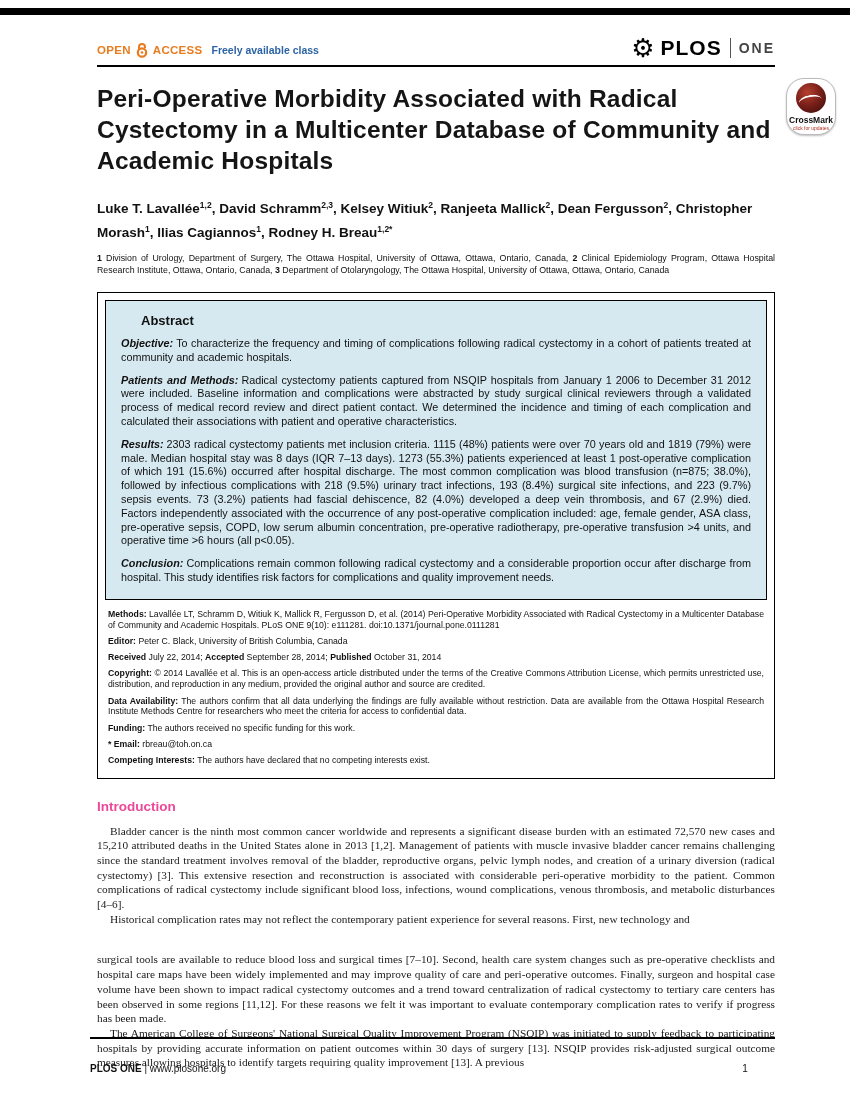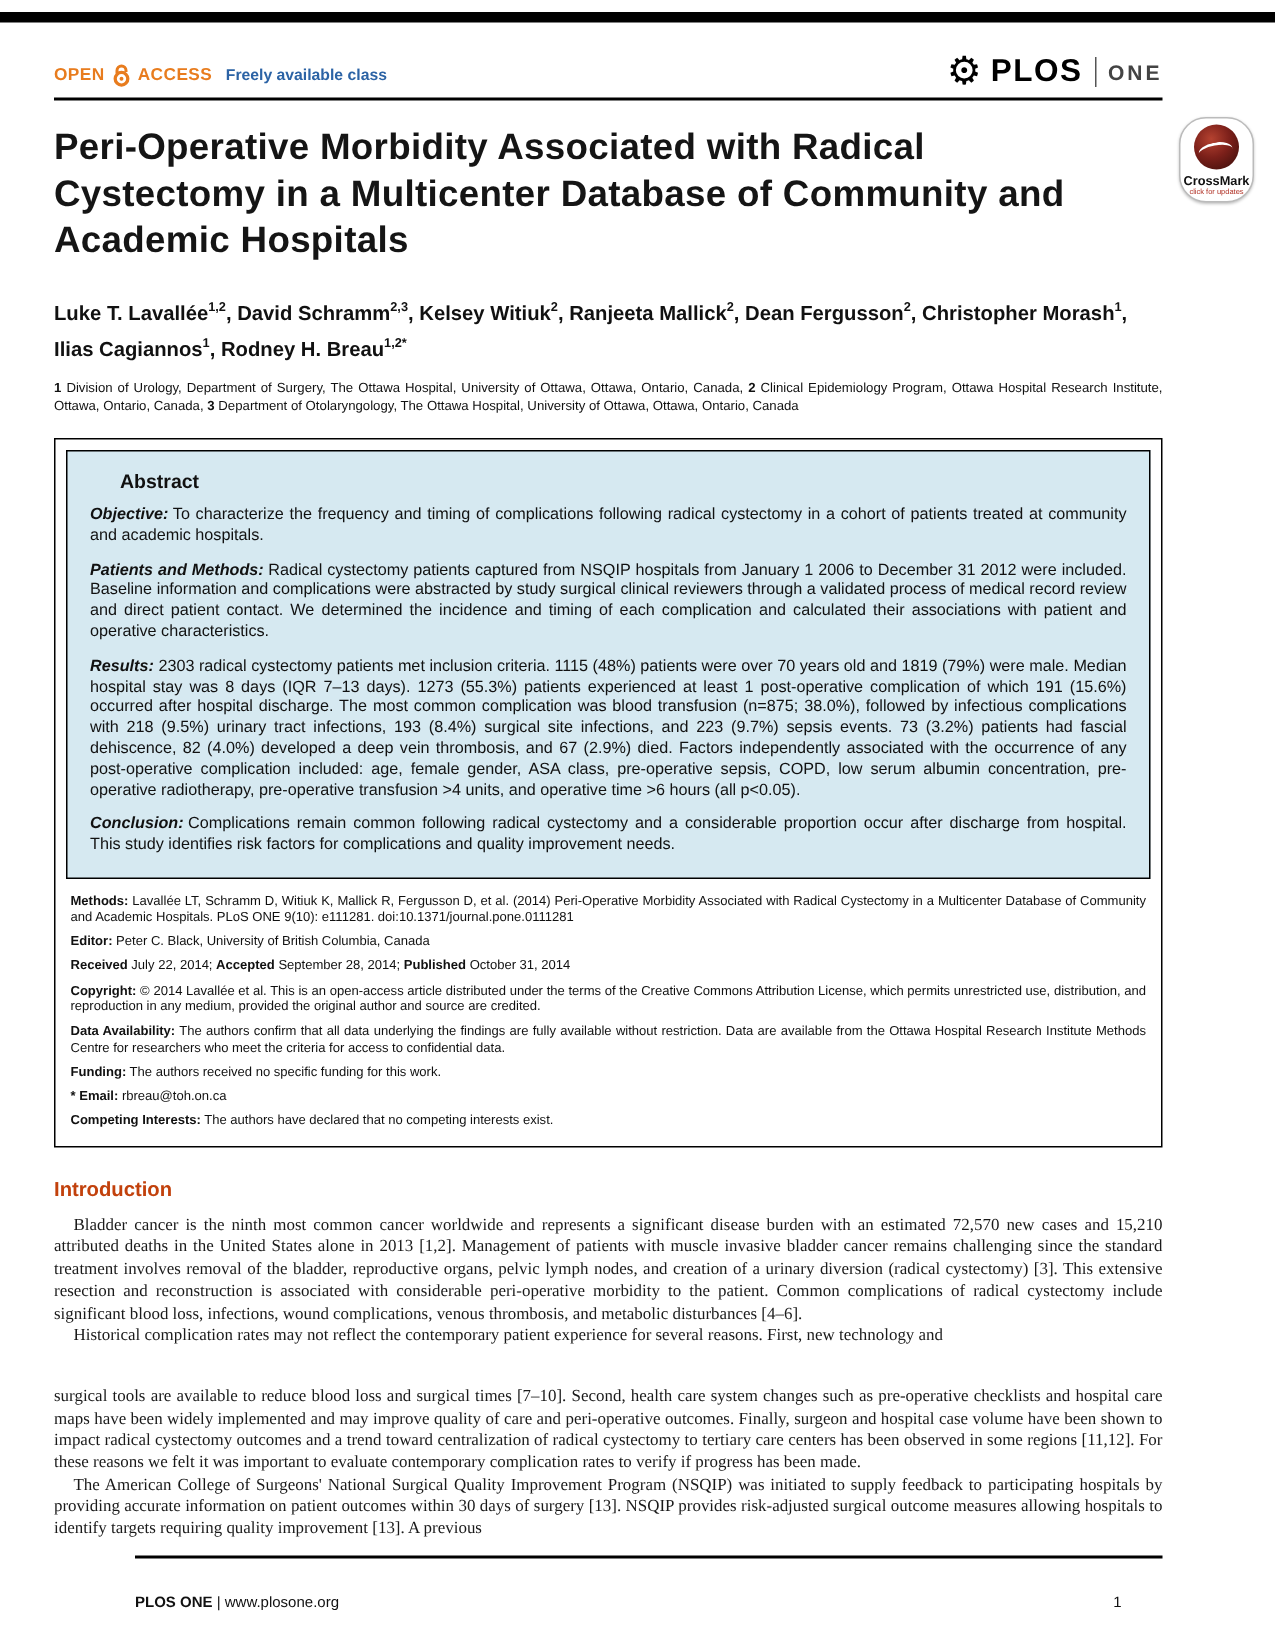--- a/index.html
+++ b/index.html
@@ -3,21 +3,21 @@
 <meta charset="utf-8">
 <style>
   * { margin:0; padding:0; box-sizing:border-box; }
   html,body { background:#888; }
   .page {
     position:relative; width:850px; height:1098px; margin:0 auto;
     background:#ffffff; font-family:"Liberation Sans", sans-serif; color:#111;
     overflow:hidden;
   }
   .topbar { position:absolute; top:8px; left:0; width:100%; height:7px; background:#000; }
-  .content { padding:36px 75px 0 36px; }
+  .content { padding:36px 75px 0 97px; }
 
   
   .header-row { display:flex; justify-content:space-between; align-items:flex-end;
     padding-bottom:5px; border-bottom:2px solid #000; }
   .oa-group { display:flex; align-items:center; gap:3px; padding-bottom:2px; }
   .oa-word { color:#E87C1E; font-weight:bold; font-size:11.5px; letter-spacing:0.3px; }
   .oa-icon { display:inline-flex; align-items:center; margin:0 1px; }
   .oa-free { color:#2C63A5; font-weight:bold; font-size:10.5px; margin-left:6px; }
   .plos-logo { display:flex; align-items:center; gap:6px; }
   .gear { font-family:"DejaVu Sans", sans-serif; font-size:26px; line-height:24px; color:#000; }
@@ -50,21 +50,21 @@
   .abstract-heading { font-size:13px; font-weight:bold; margin-bottom:4px;margin-left:20px; }
   .abstract-blue p { font-size:10.8px; line-height:13.8px; text-align:justify; margin-top:9px; }
   .abs-label { font-weight:bold; font-style:italic; margin-right:3px; }
 
   .meta { padding:9px 3px 4px 3px; }
   .meta p { font-size:8.7px; line-height:10.8px; text-align:justify; margin-bottom:5.5px; color:#111; }
   .meta b { font-weight:bold; }
 
   
   .body-section { margin-top:20px; }
-  .intro-heading { font-size:13.5px; font-weight:bold; color:#c2410c; }
+  .intro-heading { font-size:13.5px; font-weight:bold; color:#ec4899; }
   .columns { display:flex; gap:26px; margin-top:10px;
     font-family:"Liberation Serif", serif; font-size:11.3px; line-height:14.7px;
     text-align:justify; color:#1a1a1a;flex-direction:column; }
   .col { flex:1; }
   .col p { margin-bottom:0; }
   .col p.indent { text-indent:13px; }
 
   
   .footer { position:absolute; left:90px; right:75px; top:1037px;
     border-top:2px solid #000; padding-top:24px; display:flex; align-items:baseline;

